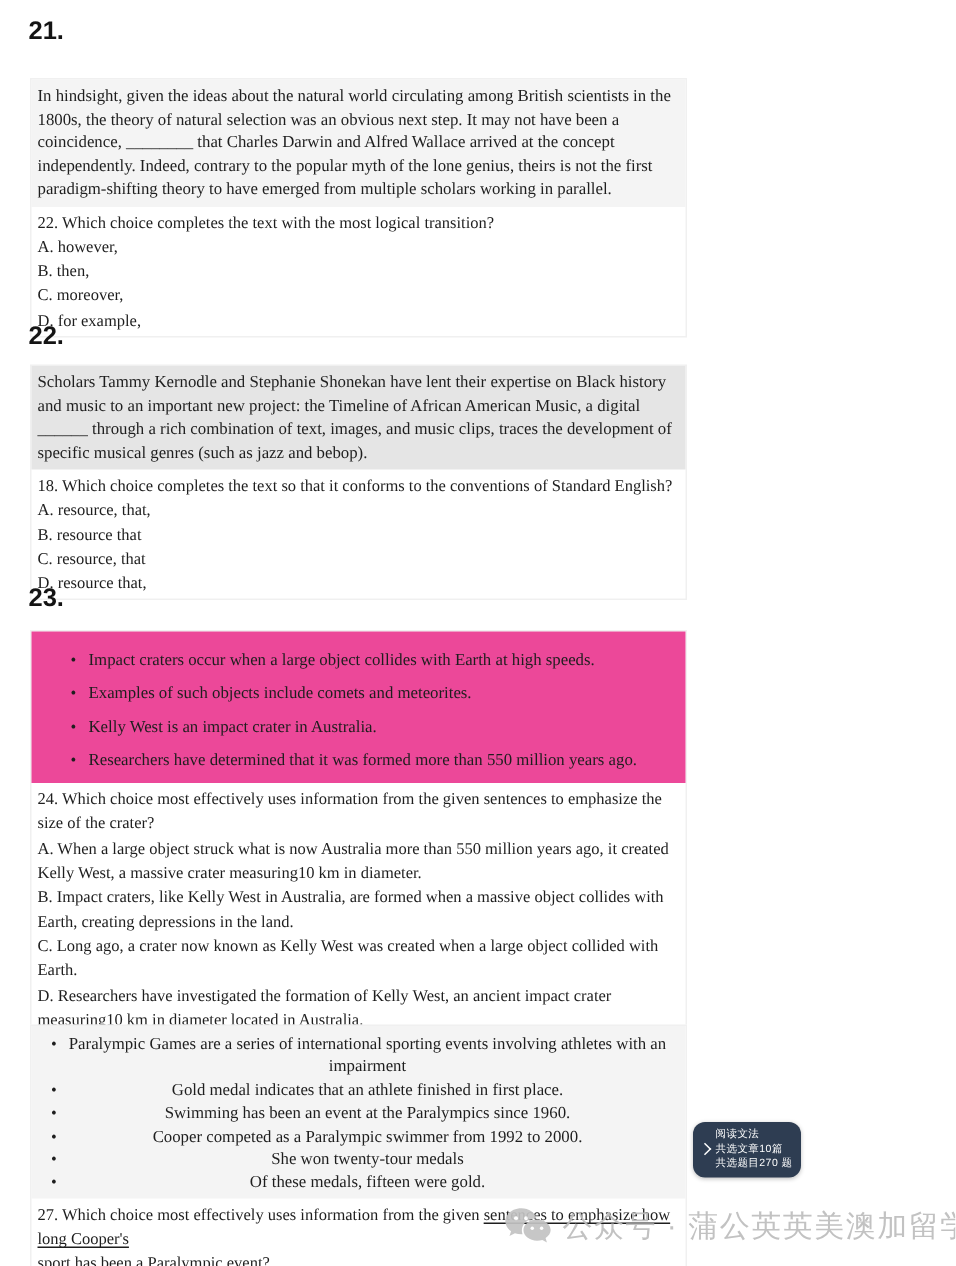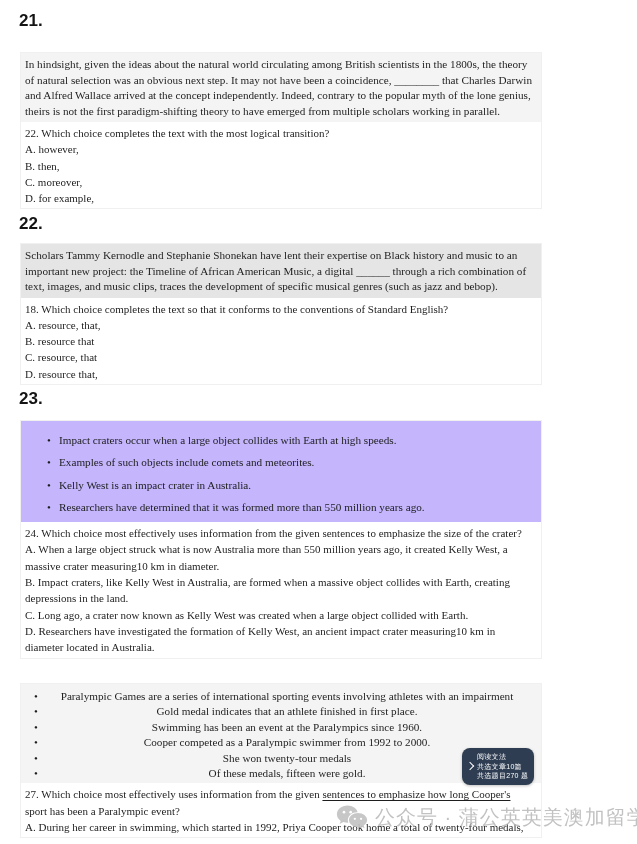--- a/index.html
+++ b/index.html
@@ -4,21 +4,21 @@
 <style>
   html,body{margin:0;padding:0;background:#ffffff;}
   .canvas{
     position:relative;
     width:637px;height:844px;
     background:#ffffff;
     overflow:hidden;
     font-family:"Liberation Serif", serif;
     color:#1e1e1e;
   }
-  .q-section{position:absolute;left:20px;width:522px;}
+  .q-section{position:absolute;left:20px;width:438px;}
   .q-heading{
     font-family:"Liberation Sans", sans-serif;
     font-size:17px;font-weight:600;line-height:22px;color:#141414;
     margin-left:-1px;
   }
   .q-box{border:1px solid #f0f0f0;background:#ffffff;}
   .passage{
     background:#f4f4f4;
     padding:4px 8px 3px 4px;
     font-size:11.2px;line-height:15.5px;
@@ -96,21 +96,21 @@
         <div>B. resource that</div>
         <div>C. resource, that</div>
         <div>D. resource that,</div>
       </div>
     </div>
   </section>
 
   <section class="q-section" style="top:388px">
     <div class="q-heading">23.</div>
     <div class="q-box" style="margin-top:10px">
-      <div class="passage" style="padding: 4px 8px 2px 4px; background: #c4b5fd;">
+      <div class="passage" style="padding: 4px 8px 2px 4px; background: #ec4899;">
         <ul class="bullets bullets-wide">
           <li>Impact craters occur when a large object collides with Earth at high speeds.</li>
           <li>Examples of such objects include comets and meteorites.</li>
           <li>Kelly West is an impact crater in Australia.</li>
           <li>Researchers have determined that it was formed more than 550 million years ago.</li>
         </ul>
       </div>
       <div class="qa">
         <div class="q-line">24. Which choice most effectively uses information from the given sentences to emphasize the size of the crater?</div>
         <div>A. When a large object struck what is now Australia more than 550 million years ago, it created Kelly West, a massive crater measuring10 km in diameter.</div>

